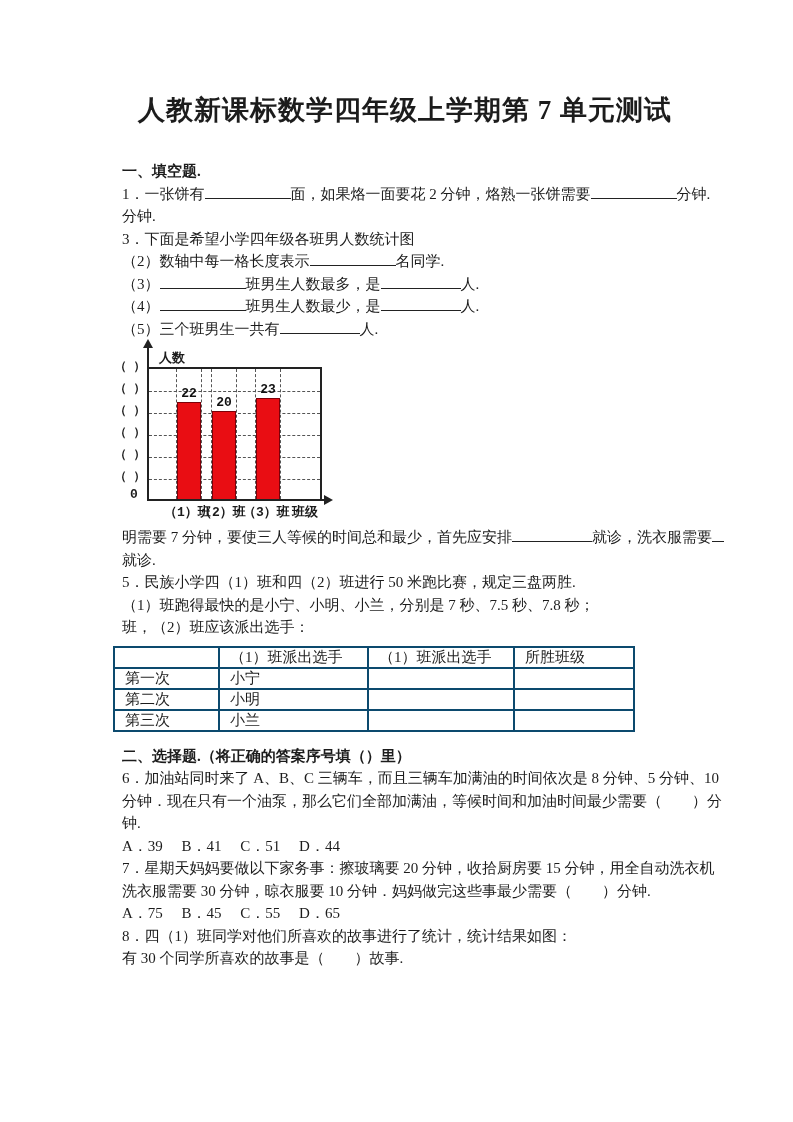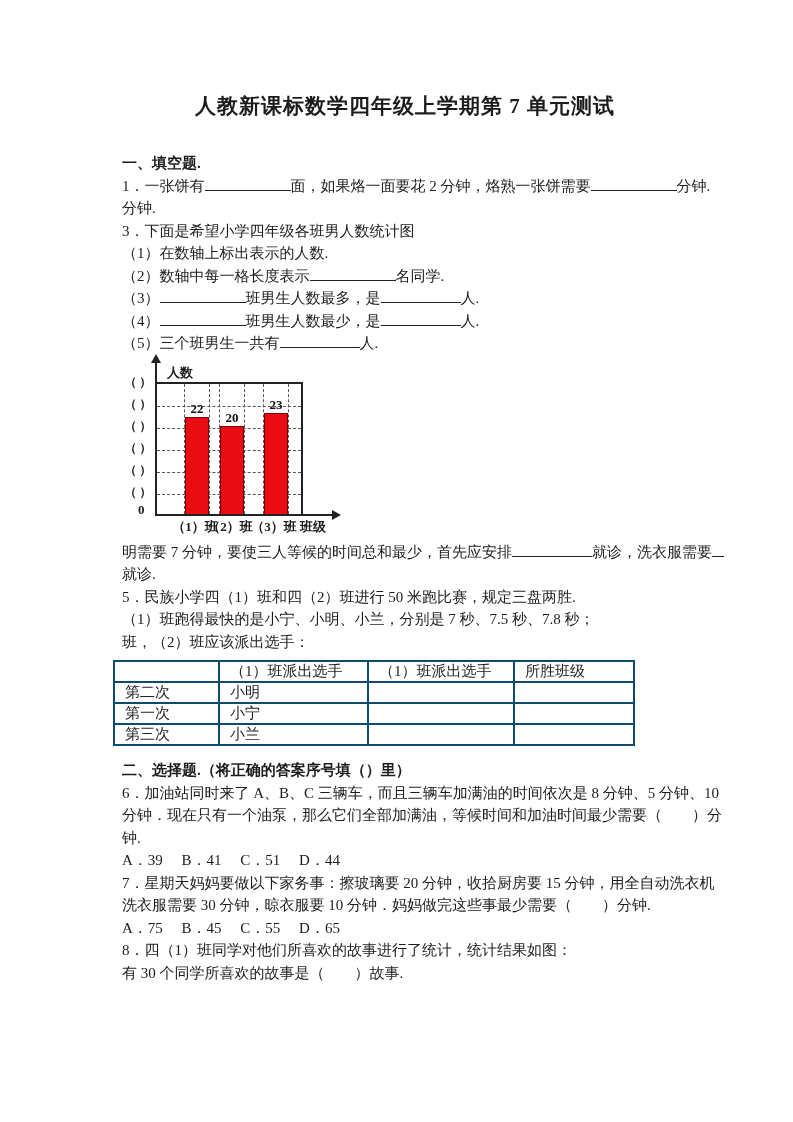--- a/index.html
+++ b/index.html
@@ -3,41 +3,41 @@
 <meta charset="utf-8">
 <style>
   * { margin:0; padding:0; box-sizing:border-box; }
   html,body { background:#e9e9e9; }
   body { font-family:"Liberation Serif","DejaVu Serif",serif; }
   .page {
     position:relative; width:793px; height:1122px; margin:0 auto;
     background:#ffffff; color:#1c1c1c;
     padding:92px 96px 0 113px; overflow:hidden;
   }
-  .doc-title { font-size:21px; font-weight:bold; text-align:center; margin-bottom:32px; letter-spacing:1px; }
+  .doc-title { font-size:27px; font-weight:bold; text-align:center; margin-bottom:32px; letter-spacing:1px; }
   .line { font-size:15px; line-height:22.5px; white-space:nowrap;margin-left:9px; }
   .sec-heading { font-weight:bold; }
   .blank { display:inline-block; border-bottom:1px solid #222; height:13px; }
   .bl  { width:86px; }
   .bl2 { width:80px; }
   .bl-sm { width:28px; }
   .bl-xs { width:12px; }
 
   
-  .chart { position:relative; height:178px; margin:2px 0 6px 8px;
-           font-family:Liberation Serif, serif; }
+  .chart { position:relative; height:178px; margin:2px 0 6px 0;
+           font-family:Liberation Mono, monospace; }
   .yaxis  { position:absolute; left:34px; top:4px;  width:2px;  height:154px; background:#222; }
   .yarrow { position:absolute; left:30px; top:-3px; width:0; height:0;
             border-left:5px solid transparent; border-right:5px solid transparent;
             border-bottom:9px solid #222; }
   .xaxis  { position:absolute; left:34px; top:157px; width:180px; height:2px; background:#222; }
   .xarrow { position:absolute; left:211px; top:153px; width:0; height:0;
             border-top:5px solid transparent; border-bottom:5px solid transparent;
             border-left:9px solid #222; }
-  .plot { position:absolute; left:36px; top:25px; width:146px; height:132px;
+  .plot { position:absolute; left:36px; top:25px; width:173px; height:132px;
           border-top:2px solid #222; border-right:2px solid #222; }
   .hgrid { position:absolute; left:0; width:100%; height:0; border-top:1px dashed #555; }
   .vgrid { position:absolute; top:0; height:100%; width:0; border-left:1px dashed #555; }
   .bar-col { position:absolute; bottom:0; width:24px; display:flex; flex-direction:column; align-items:center; }
   .bar-value { font-size:13px; font-weight:bold; color:#111; line-height:16px; height:16px; }
   .bar { width:24px; background:#e90d13; border:1px solid #7c0008; border-bottom:none; }
   .ytick { position:absolute; left:1px; width:32px; text-align:center; font-size:12px;
            font-weight:bold; line-height:18px; height:18px; }
   .origin { position:absolute; left:17px; top:145px; font-size:13px; font-weight:bold; }
   .ylab { position:absolute; left:46px; top:7px; font-size:13px; font-weight:bold; }
@@ -56,21 +56,20 @@
 
   <div class="doc-title">人教新课标数学四年级上学期第 7 单元测试</div>
 
   <div class="line sec-heading">一、填空题.</div>
 
   <div class="line"><span>1．一张饼有</span><span class="blank bl"></span><span>面，如果烙一面要花 2 分钟，烙熟一张饼需要</span><span class="blank bl"></span><span>分钟.</span></div>
 
   <div class="line">分钟.</div>
 
   <div class="line">3．下面是希望小学四年级各班男人数统计图</div>
-  <div class="line">（1）在数轴上标出表示的人数.</div>
   <div class="line"><span>（2）数轴中每一格长度表示</span><span class="blank bl"></span><span>名同学.</span></div>
   <div class="line"><span>（3）</span><span class="blank bl"></span><span>班男生人数最多，是</span><span class="blank bl2"></span><span>人.</span></div>
   <div class="line"><span>（4）</span><span class="blank bl"></span><span>班男生人数最少，是</span><span class="blank bl2"></span><span>人.</span></div>
   <div class="line"><span>（5）三个班男生一共有</span><span class="blank bl2"></span><span>人.</span></div>
 
   <div class="chart">
     <div class="yarrow"></div>
     <div class="yaxis"></div>
     <div class="ylab">人数</div>
 
@@ -133,28 +132,28 @@
         <col style="width:120px">
     </colgroup>
     <tbody>
         <tr>
       <td></td>
       <td>（1）班派出选手</td>
       <td>（1）班派出选手</td>
       <td>所胜班级</td>
     </tr>
     <tr>
-      <td>第二次</td>
-      <td>小明</td>
+      <td>第一次</td>
+      <td>小宁</td>
       <td></td>
       <td></td>
     </tr>
     <tr>
-      <td>第一次</td>
-      <td>小宁</td>
+      <td>第二次</td>
+      <td>小明</td>
       <td></td>
       <td></td>
     </tr>
     <tr>
       <td>第三次</td>
       <td>小兰</td>
       <td></td>
       <td></td>
     </tr>
   </tbody>

